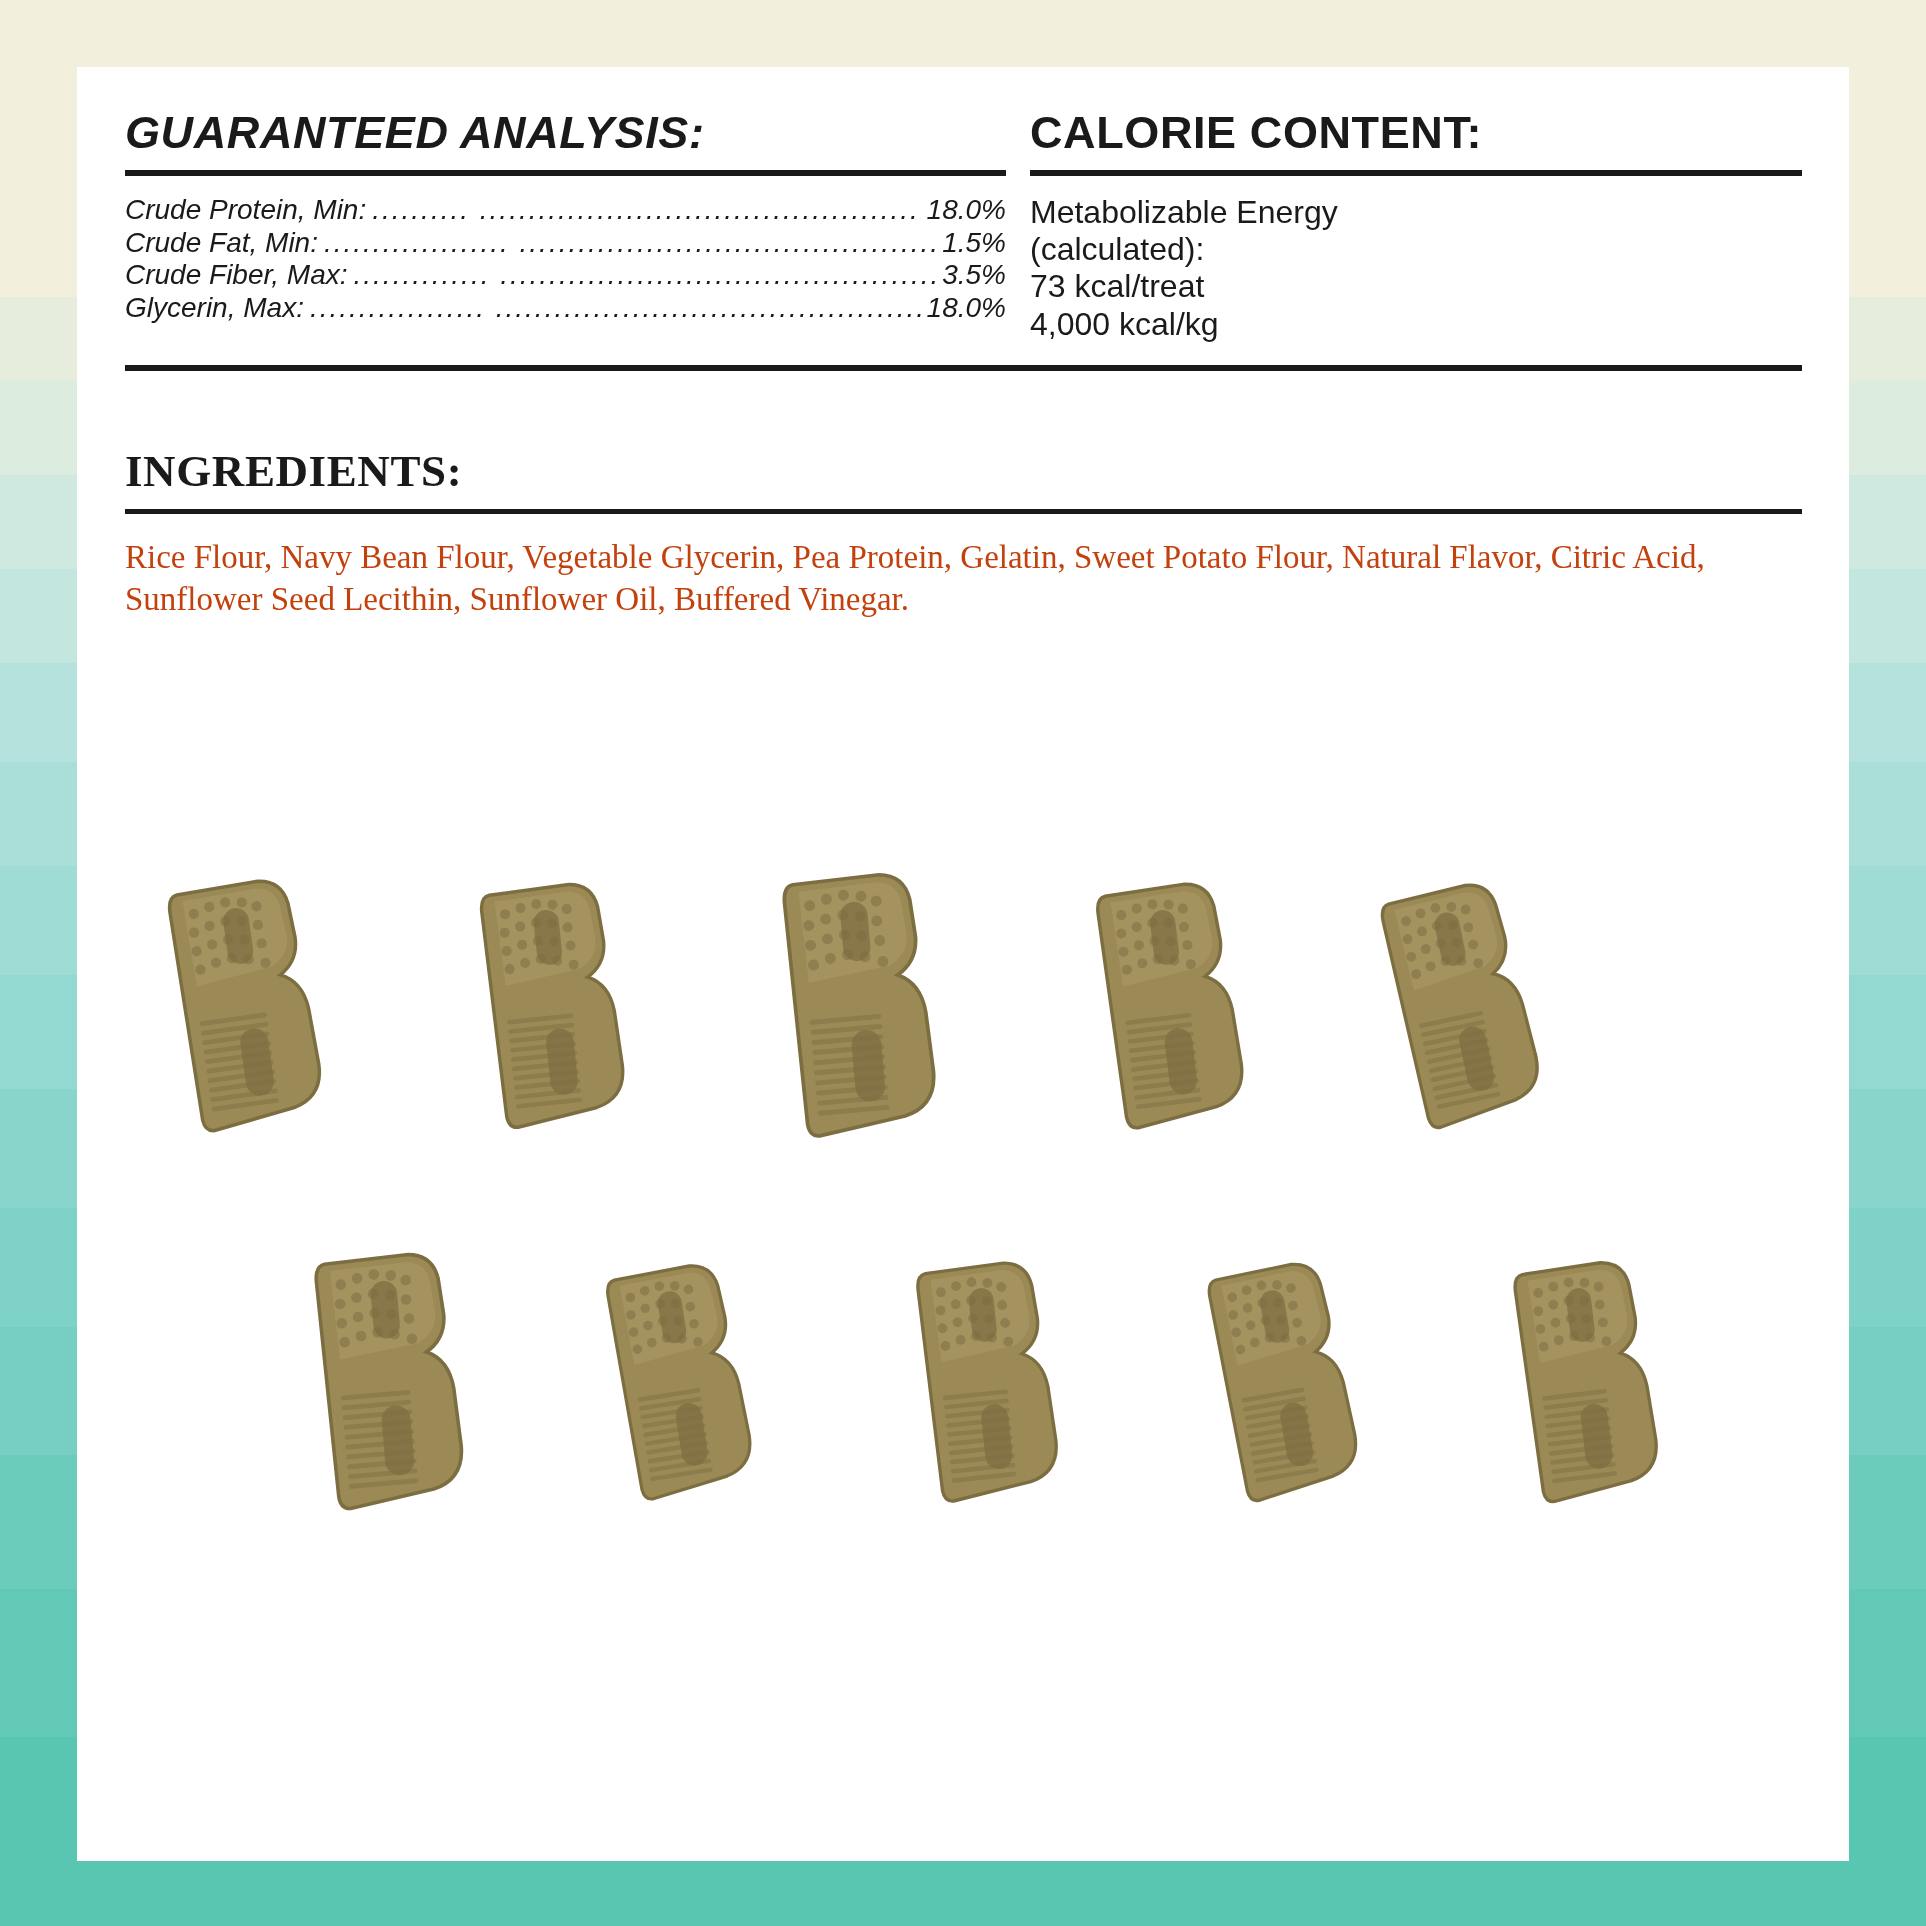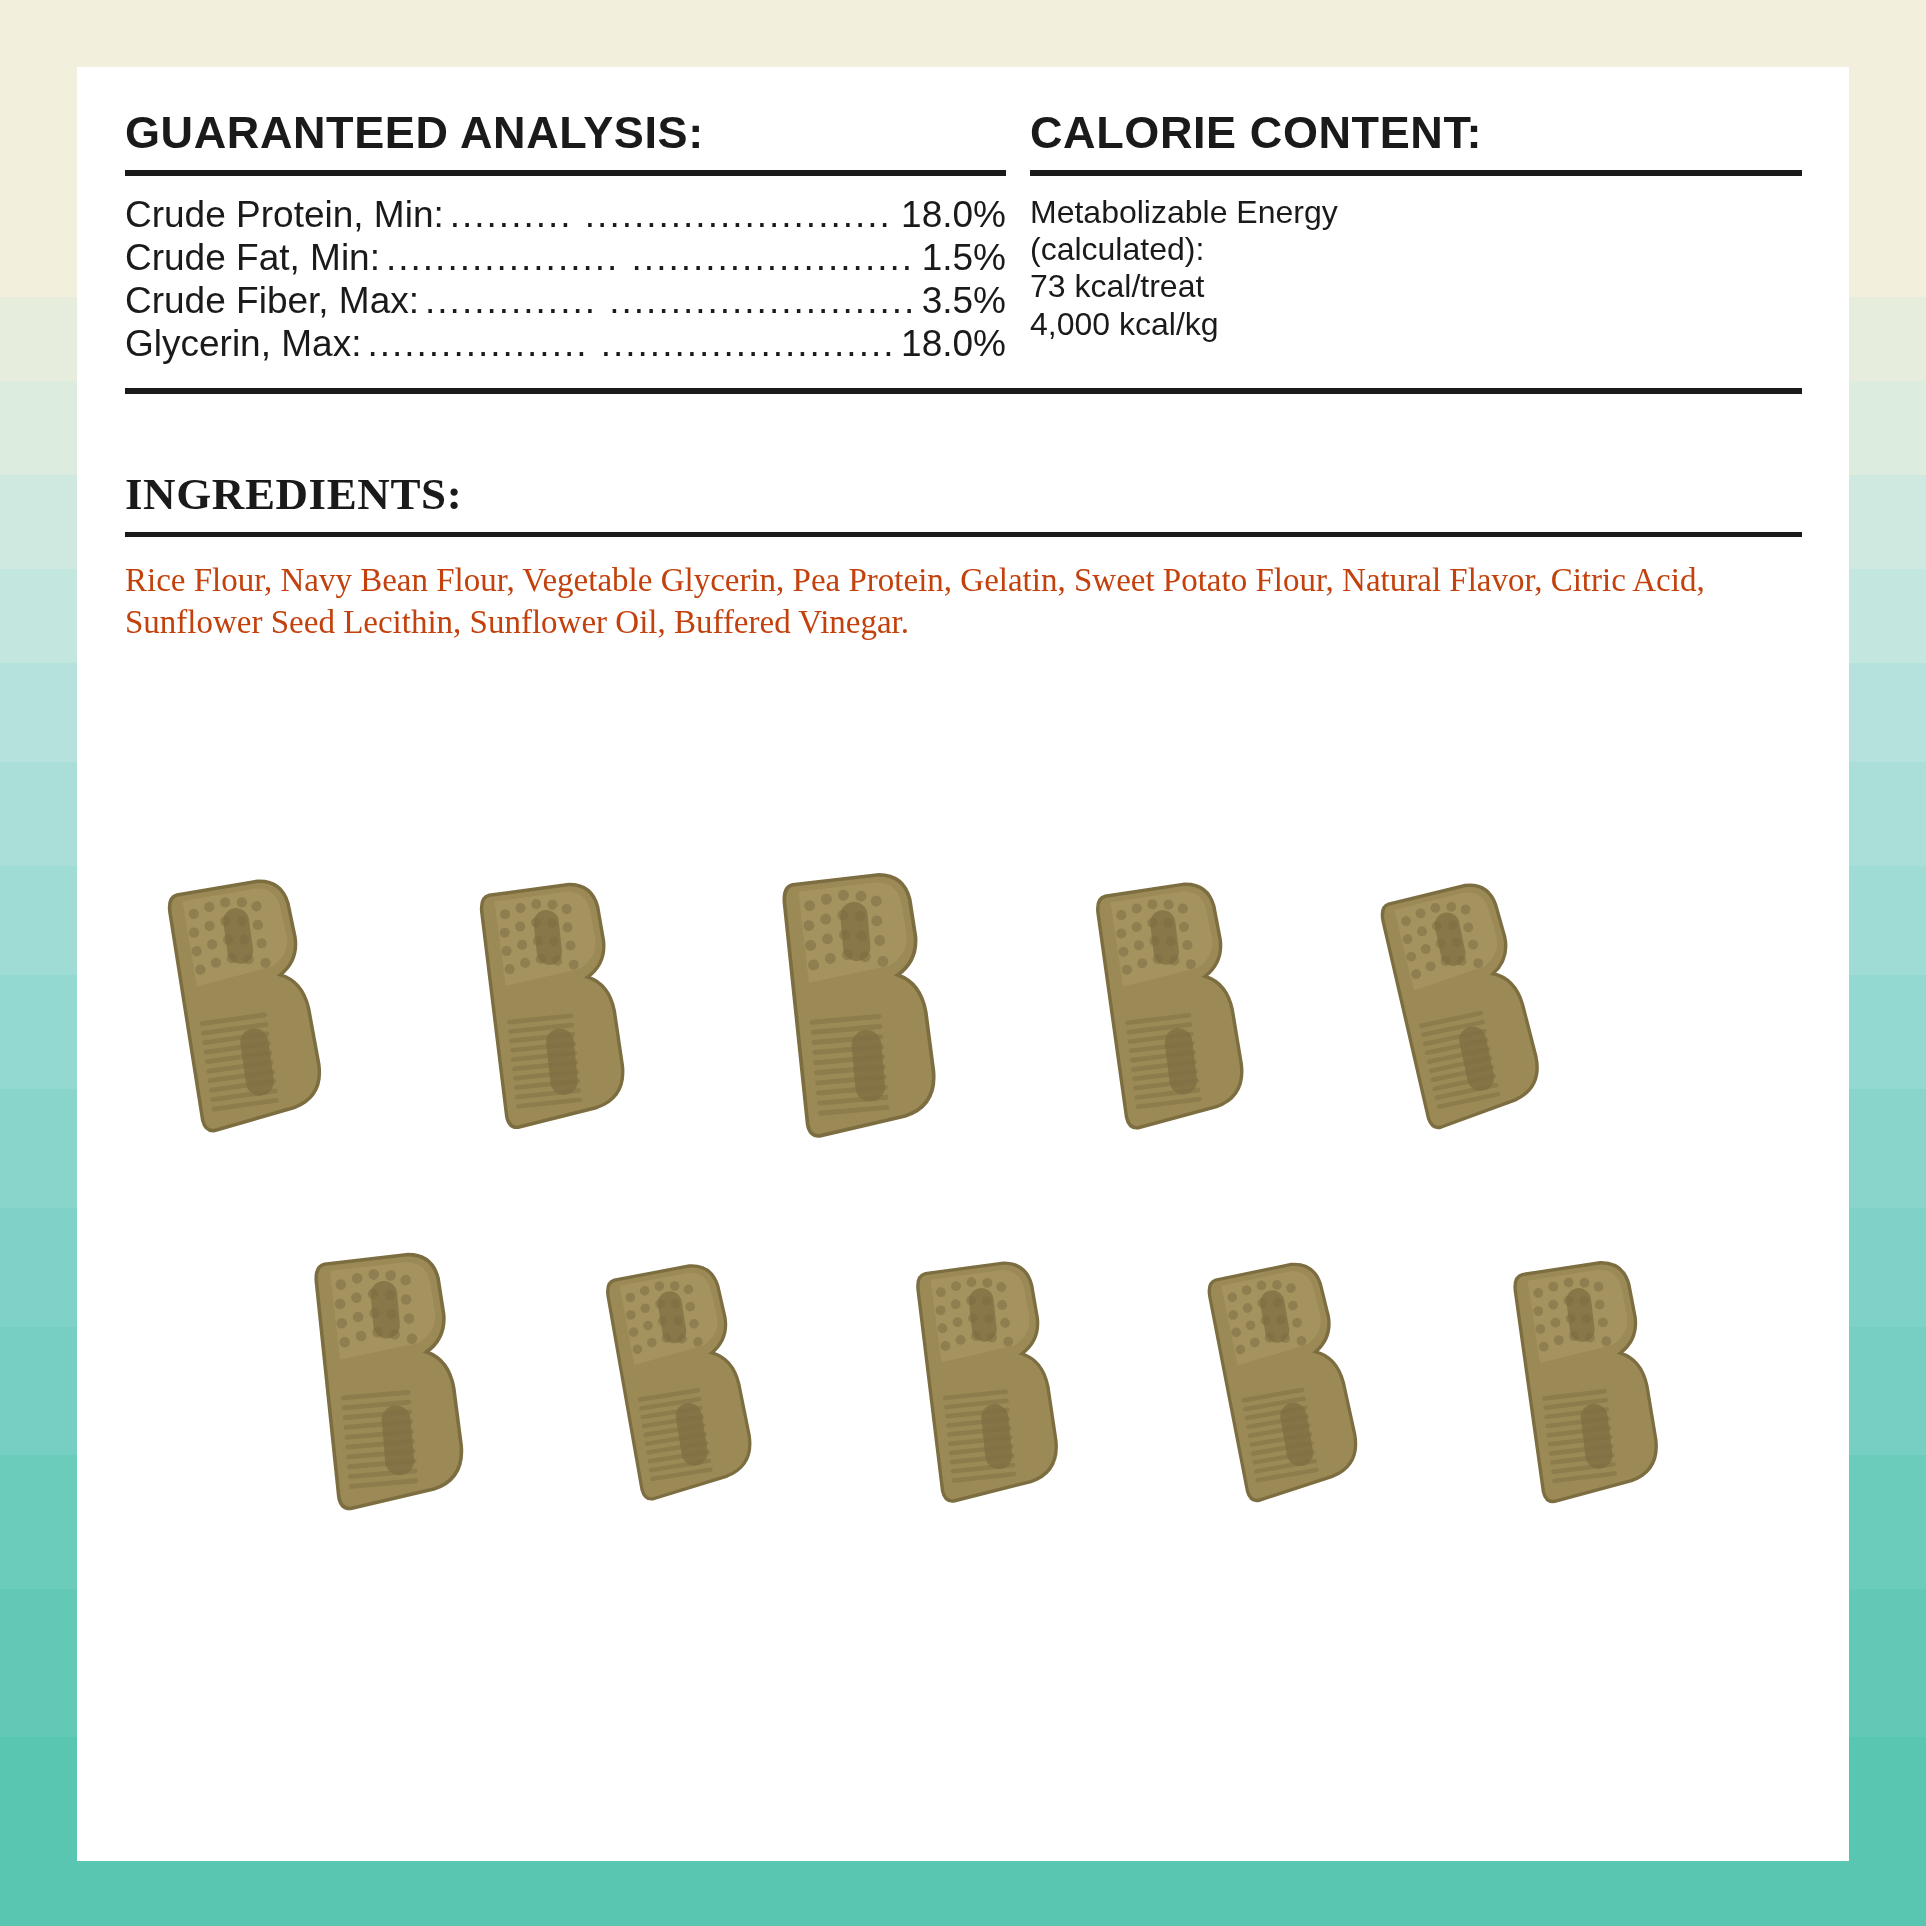--- a/index.html
+++ b/index.html
@@ -43,21 +43,21 @@
     left: 48px;
     top: 42px;
     width: 1677px;
   }
 
   
   .top-row {
     display: flex;
     align-items: flex-start;
   }
-  .col-left  { width: 881px; }
+  .col-left  { width: 881px; font-style: italic; }
   .col-right { width: 796px; padding-left: 24px; box-sizing: border-box; }
 
   .sec-heading {
     font-size: 45px;
     font-weight: bold;
     letter-spacing: 0.6px;
     color: #1a1a1a;
     line-height: 1.05;
     white-space: nowrap;
   }
@@ -66,21 +66,21 @@
     background: #1a1a1a;
     margin-top: 14px;
   }
   .rule-thin {
     height: 5px;
     background: #1a1a1a;
   }
 
   .ga-list {
     margin-top: 18px;
-    font-size: 37px;
+    font-size: 28px;
     line-height: 1.16;
     color: #1a1a1a;
   }
   .ga-line {
     display: flex;
     align-items: baseline;
     white-space: nowrap;
   }
   .ga-label { }
   .ga-dots {

